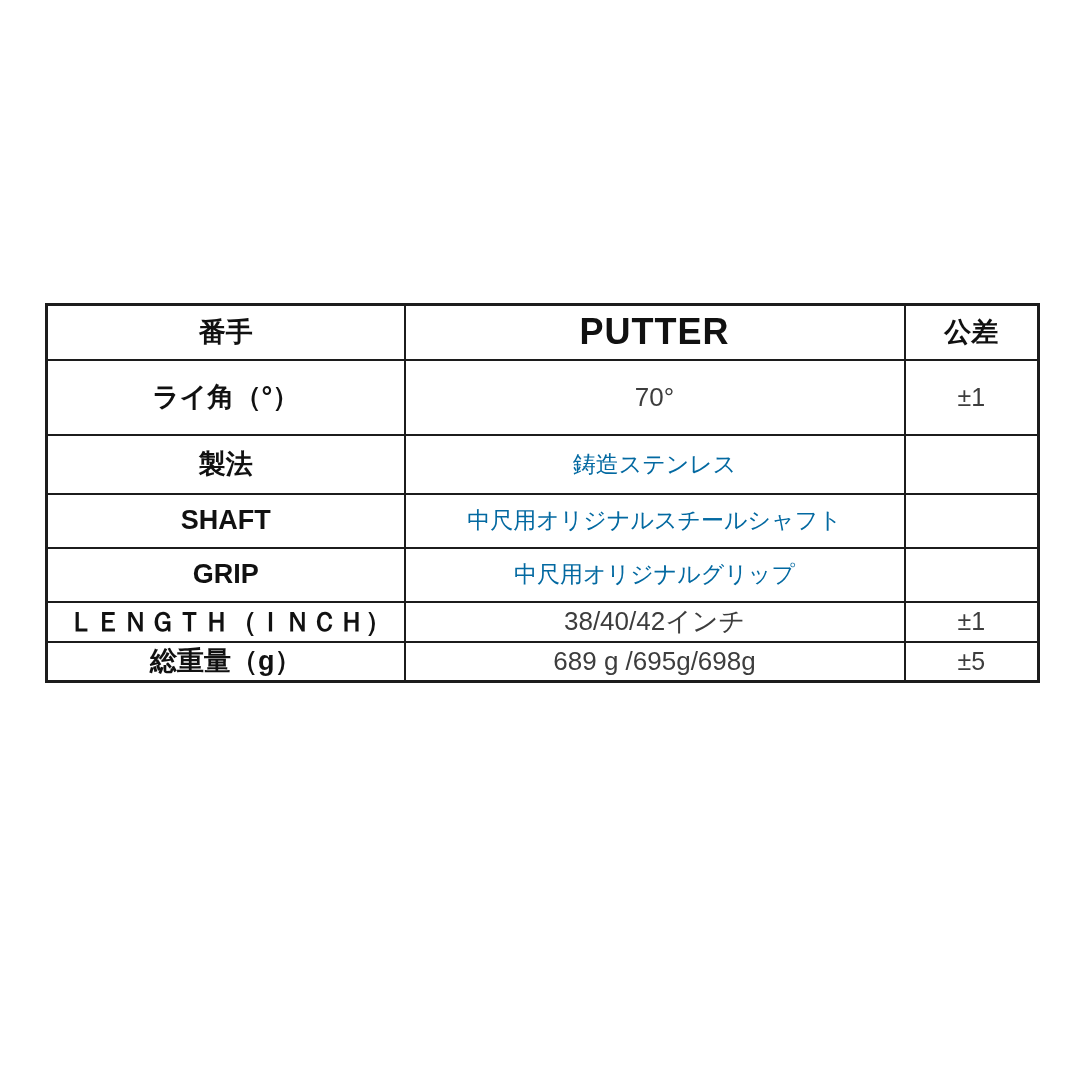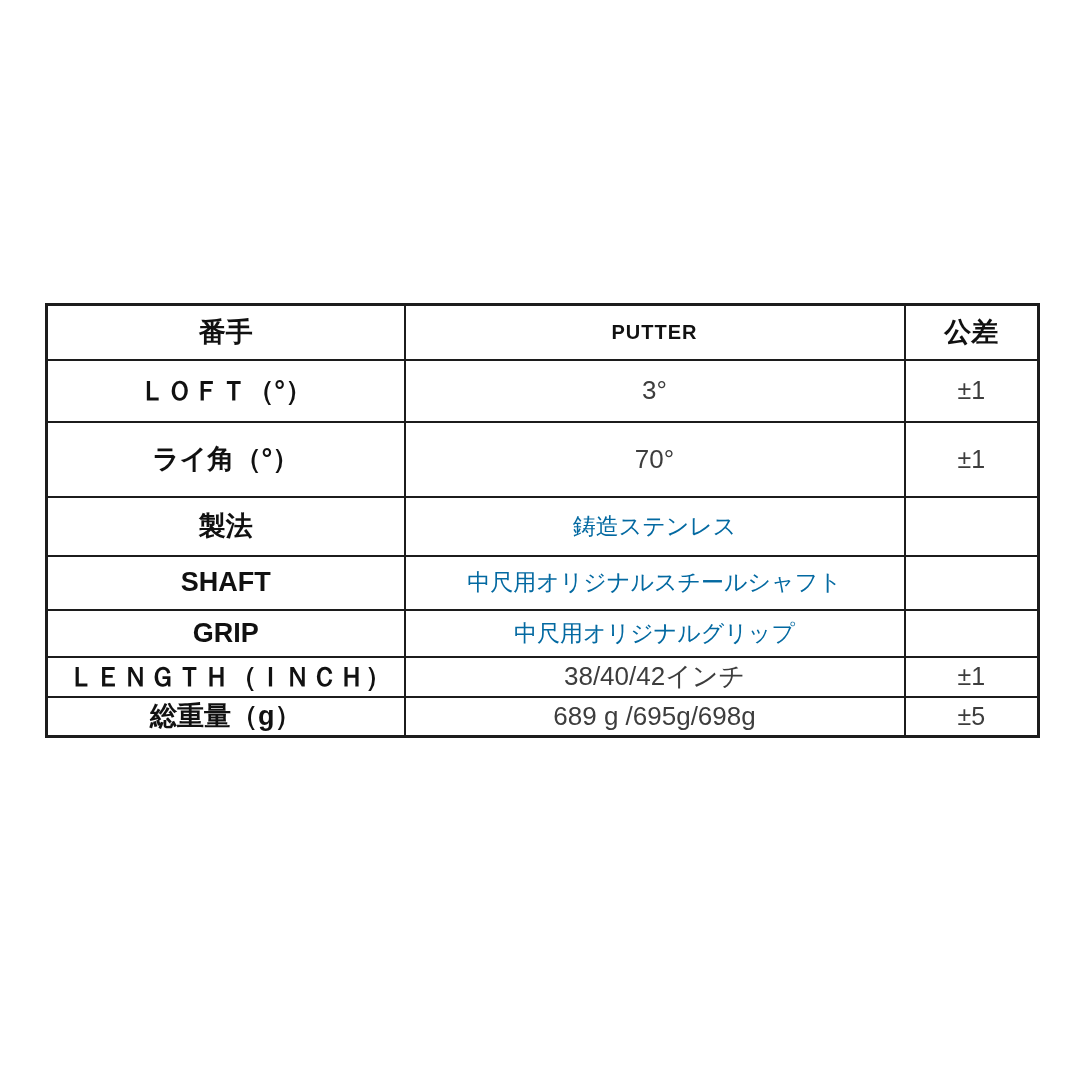--- a/index.html
+++ b/index.html
@@ -47,21 +47,21 @@
     font-size: 27px;
   }
   .cell-header {
     font-weight: bold;
     color: #111111;
     font-size: 27px;
   }
   .cell-header-latin {
     font-weight: bold;
     color: #111111;
-    font-size: 20px;
+    font-size: 36px;
     letter-spacing: 1px;
   }
   .cell-value {
     font-weight: normal;
     color: #0369a1;
     font-size: 23px;
   }
   .cell-value-big {
     font-weight: normal;
     color: #3d3d3d;
@@ -72,46 +72,41 @@
     color: #3d3d3d;
     font-size: 25px;
   }
   
   .rh-header { height: 55px; }
   .rh-1 { height: 62px; }
   .rh-2 { height: 75px; }
   .rh-3 { height: 59px; }
   .rh-4 { height: 58px; }
   .rh-5 { height: 54px; }
-  .rh-6 { height: 47px; }
+  .rh-6 { height: 54px; }
   .rh-7 { height: 40px; }
   .rh-8 { height: 40px; }
 </style>
 </head>
 <body>
 
 <div class="canvas">
   <table class="spec">
     <colgroup>
       <col class="col-label">
       <col class="col-value">
       <col class="col-tol">
     </colgroup>
     <tbody>
       <tr class="rh-header">
         <td class="cell-header">番手</td>
         <td class="cell-header-latin">PUTTER</td>
         <td class="cell-header">公差</td>
       </tr>
 
-      <tr class="rh-1">
-        <td class="cell-label">ＬＯＦＴ（°）</td>
-        <td class="cell-value-big">3°</td>
-        <td class="cell-tol">±1</td>
-      </tr>
 
       <tr class="rh-2">
         <td class="cell-label">ライ角（°）</td>
         <td class="cell-value-big">70°</td>
         <td class="cell-tol">±1</td>
       </tr>
 
       <tr class="rh-3">
         <td class="cell-label">製法</td>
         <td class="cell-value">鋳造ステンレス</td>

